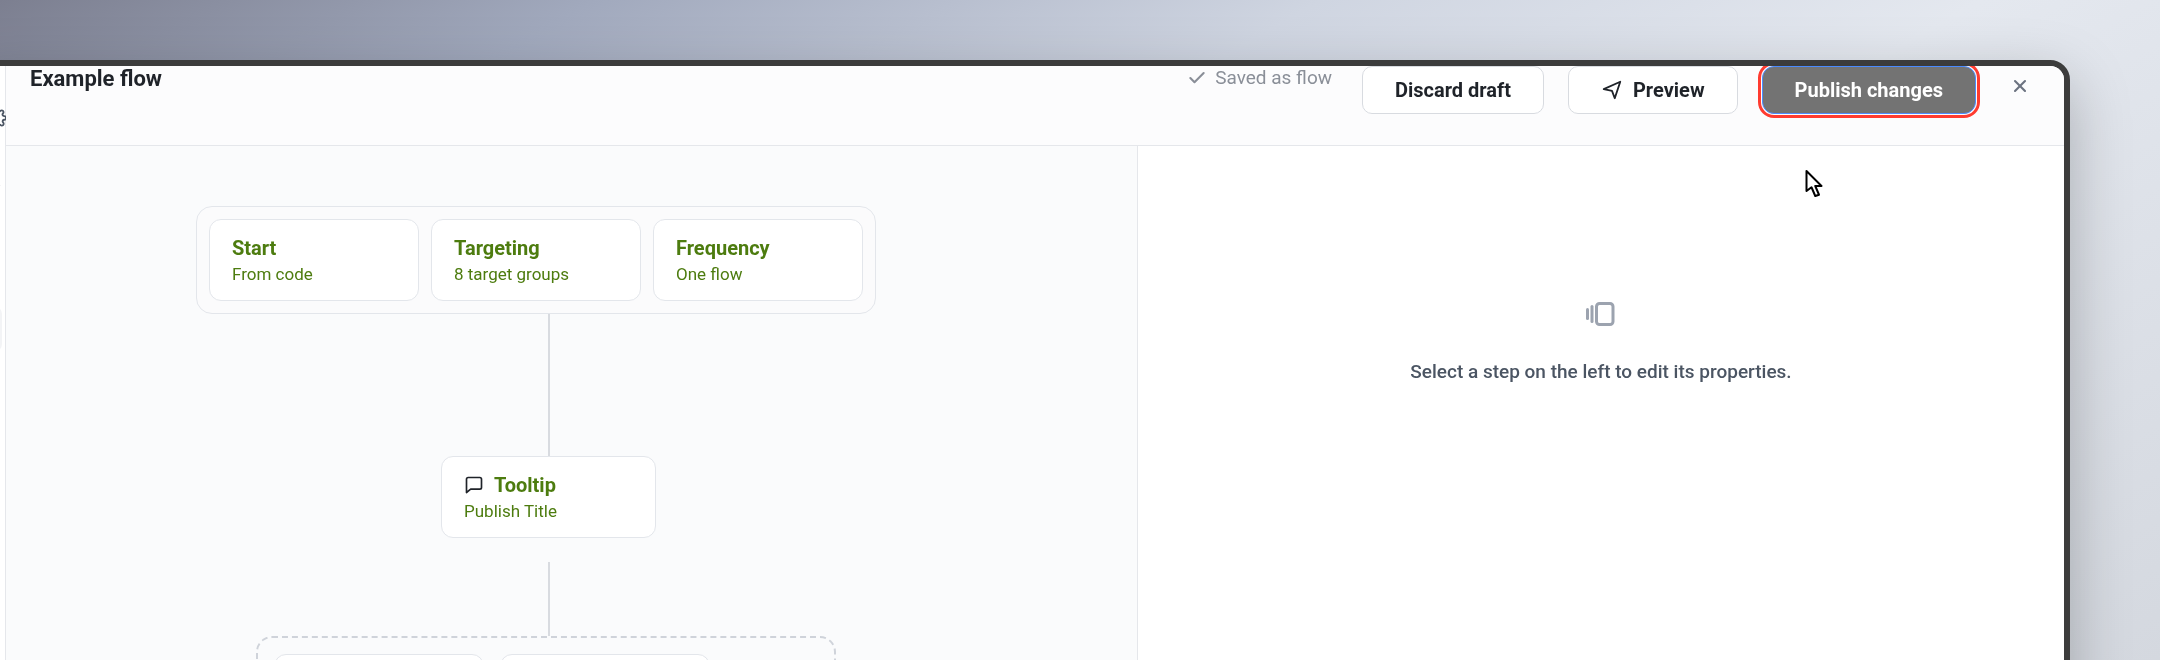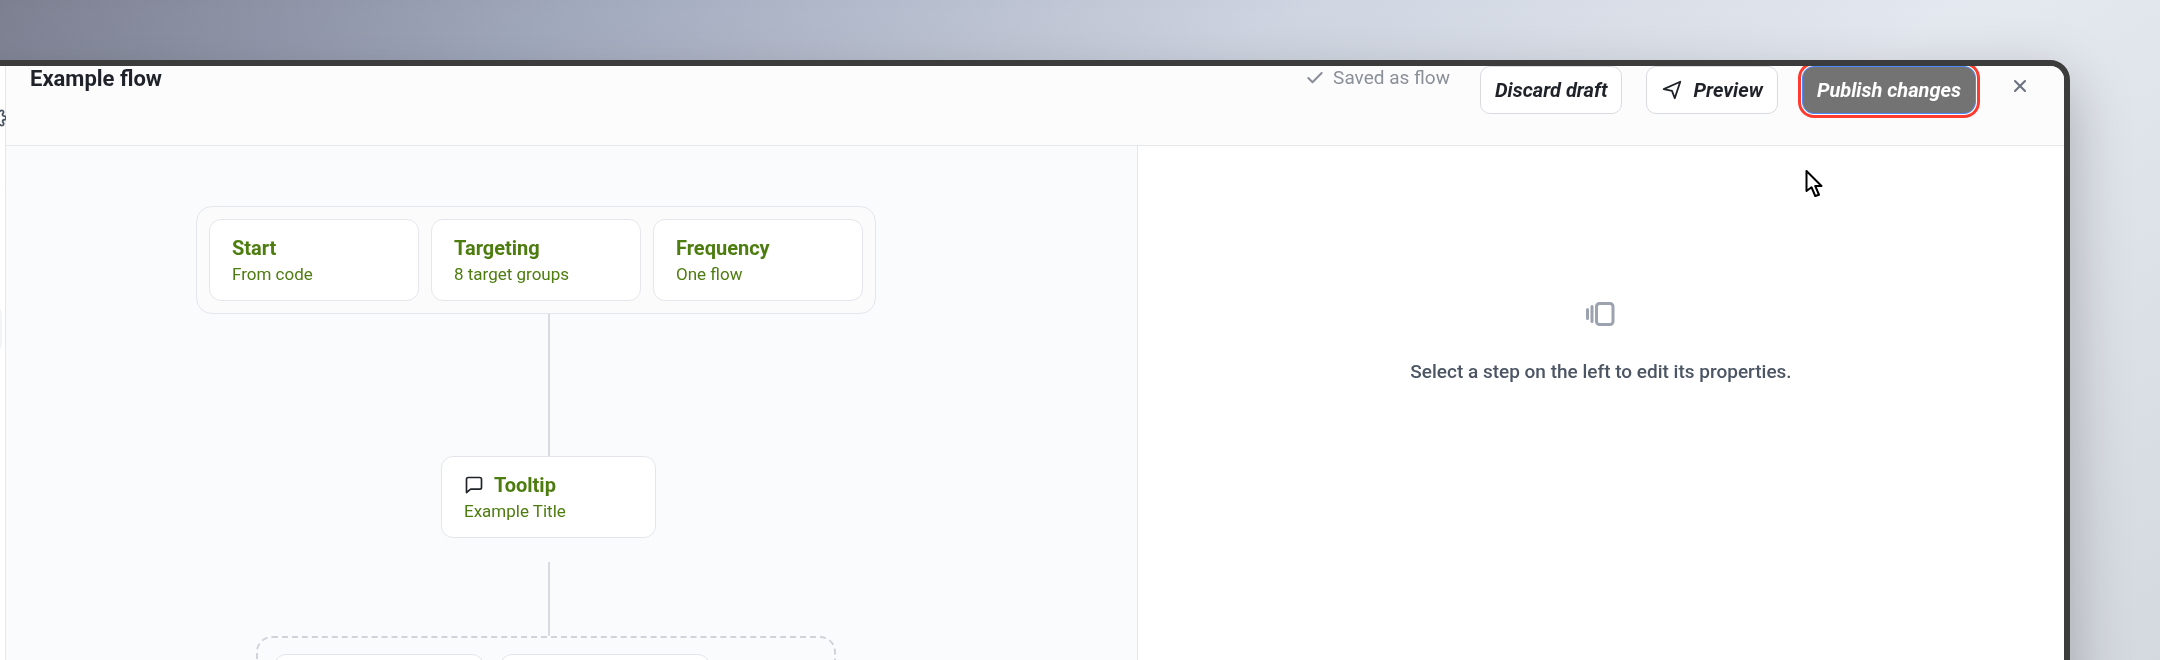--- a/index.html
+++ b/index.html
@@ -44,22 +44,22 @@
     position: absolute; left: 40px; top: 0; right: 0; height: 80px;
     border-bottom: 1px solid #e5e7eb;
     display: flex; align-items: flex-start; padding: 0 24px;
     gap: 24px;
     background: #fcfcfd;
   }
   .title { font-size: 22px; font-weight: 700; color:#1f2329; flex: 0 0 auto; }
   .spacer { flex: 1 1 auto; }
   .save-status { display:flex; align-items:center; gap:8px; color:#8a8f98; font-size: 19px; margin-right: 6px; }
   .btn {
-    height: 48px; padding: 0 14px; border-radius: 10px; font-size: 20px; font-weight: 700;
-    display:flex; align-items:center; gap:10px; cursor:pointer; user-select:none;font-style:italic;
+    height: 48px; padding: 0 32px; border-radius: 10px; font-size: 20px; font-weight: 700;
+    display:flex; align-items:center; gap:10px; cursor:pointer; user-select:none;
   }
   .btn-outline { background:#fff; border:1.5px solid #d8dbe0; color:#1f2329; }
   .btn-primary { background:#737373; color:#fff; border:1.5px solid #4b8bff; }
   .btn-primary.highlight { outline: 3px solid #ff3b30; outline-offset: 1px; border-radius: 12px; }
   .close-x {
     width: 40px; height: 40px; display:flex; align-items:center; justify-content:center;
     color:#6b7280; cursor:pointer; border-radius:8px;
   }
 
   
@@ -191,21 +191,21 @@
 
       <div class="node step-node with-icon">
         <div class="node-head">
           <span>
             <svg width="20" height="20" viewBox="0 0 24 24" fill="none" stroke="#1f2329" stroke-width="2" stroke-linecap="round" stroke-linejoin="round">
                 <path d="M21 15a2 2 0 0 1-2 2H8l-5 4V5a2 2 0 0 1 2-2h14a2 2 0 0 1 2 2z"></path>
               </svg>
           </span>
           <span class="node-title">Tooltip</span>
         </div>
-        <div class="node-sub">Example Title</div>
+        <div class="node-sub">Publish Title</div>
       </div>
 
       <div class="dashed-group">
         <div class="mini-node">
           
           
         </div>
         <div class="mini-node">
           
           

